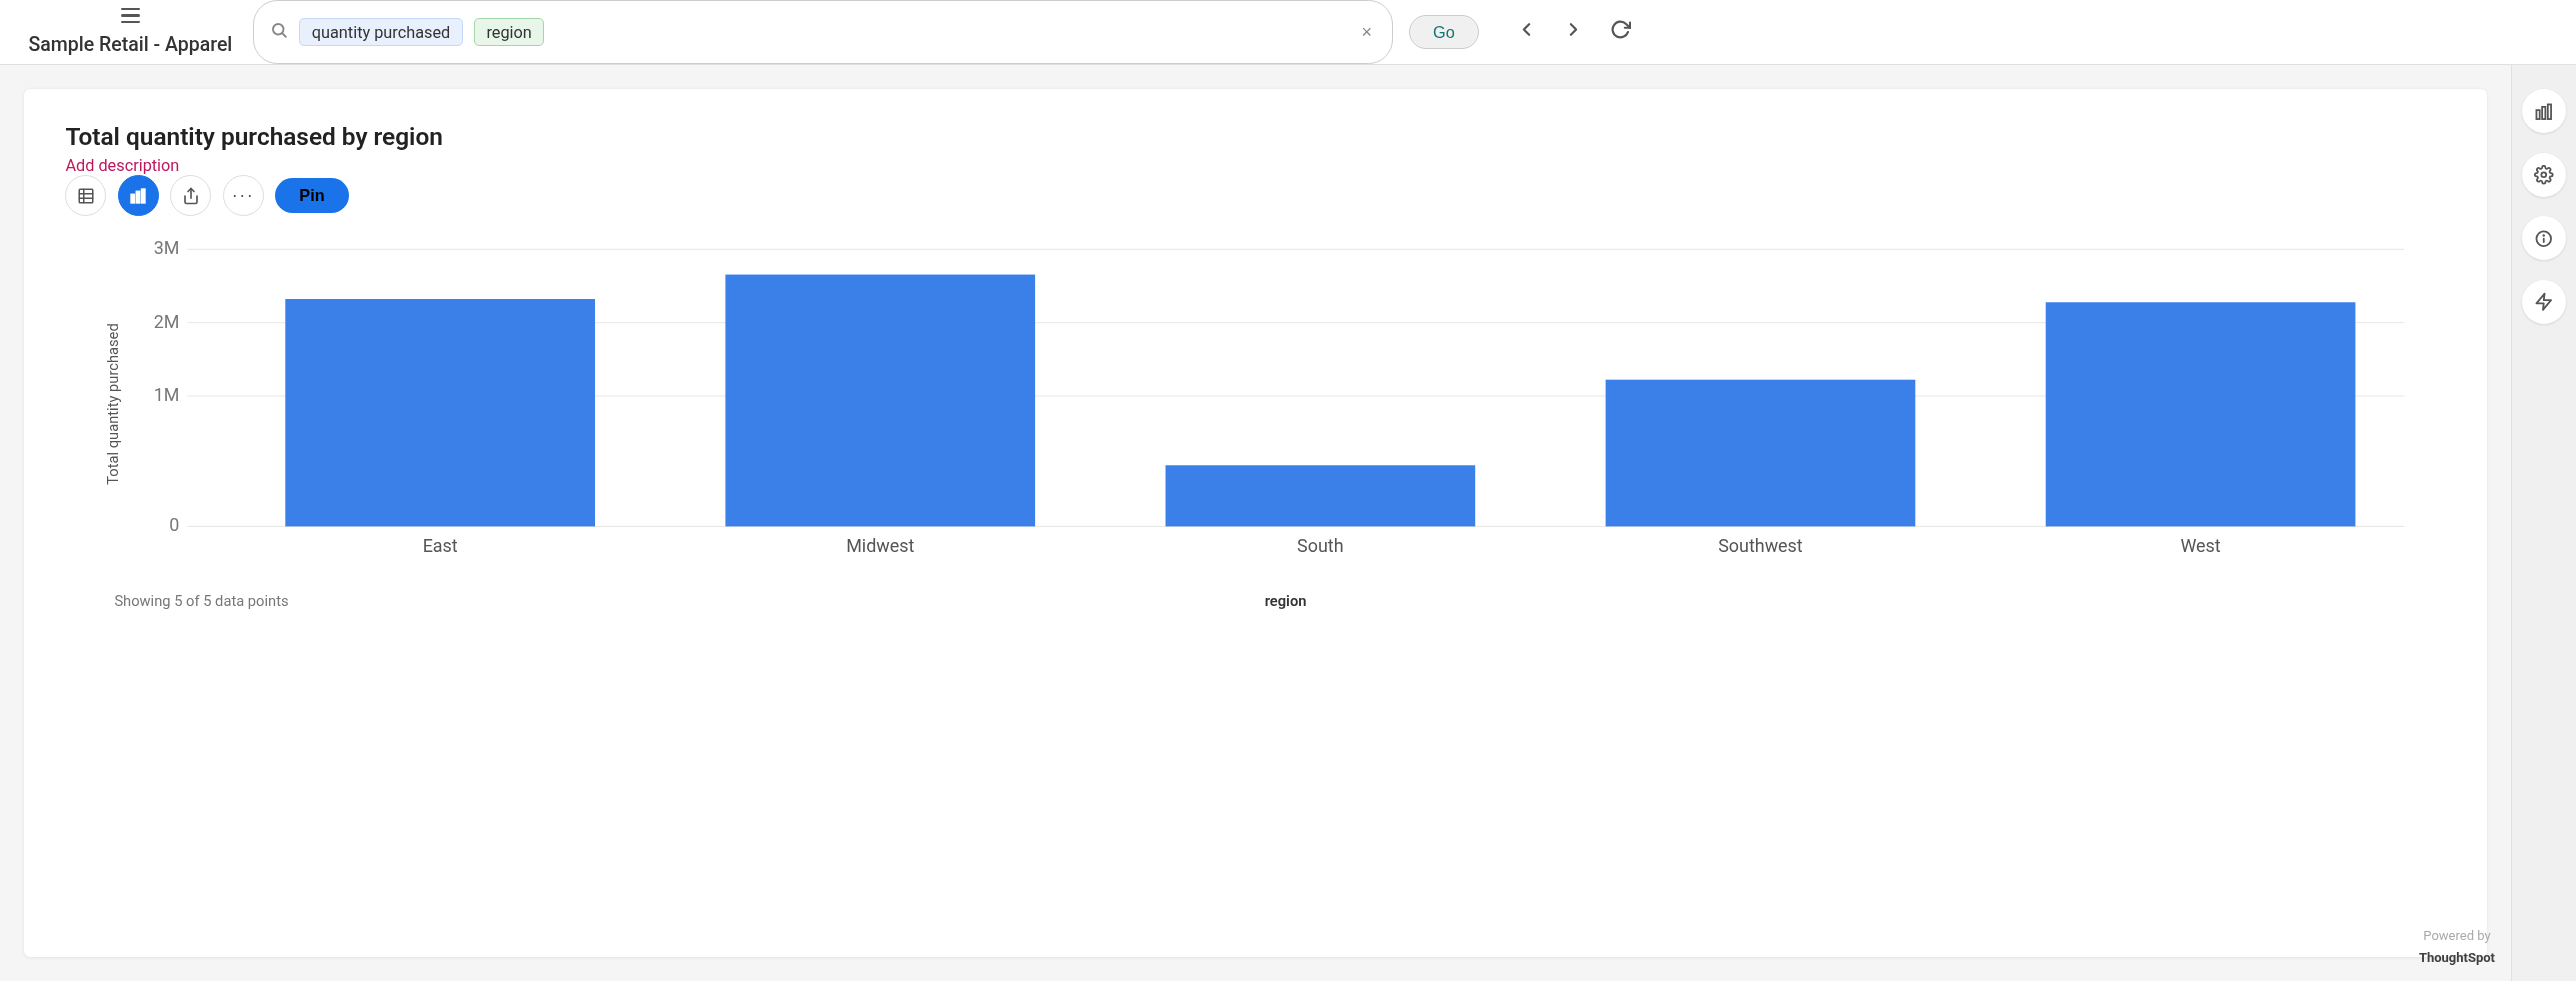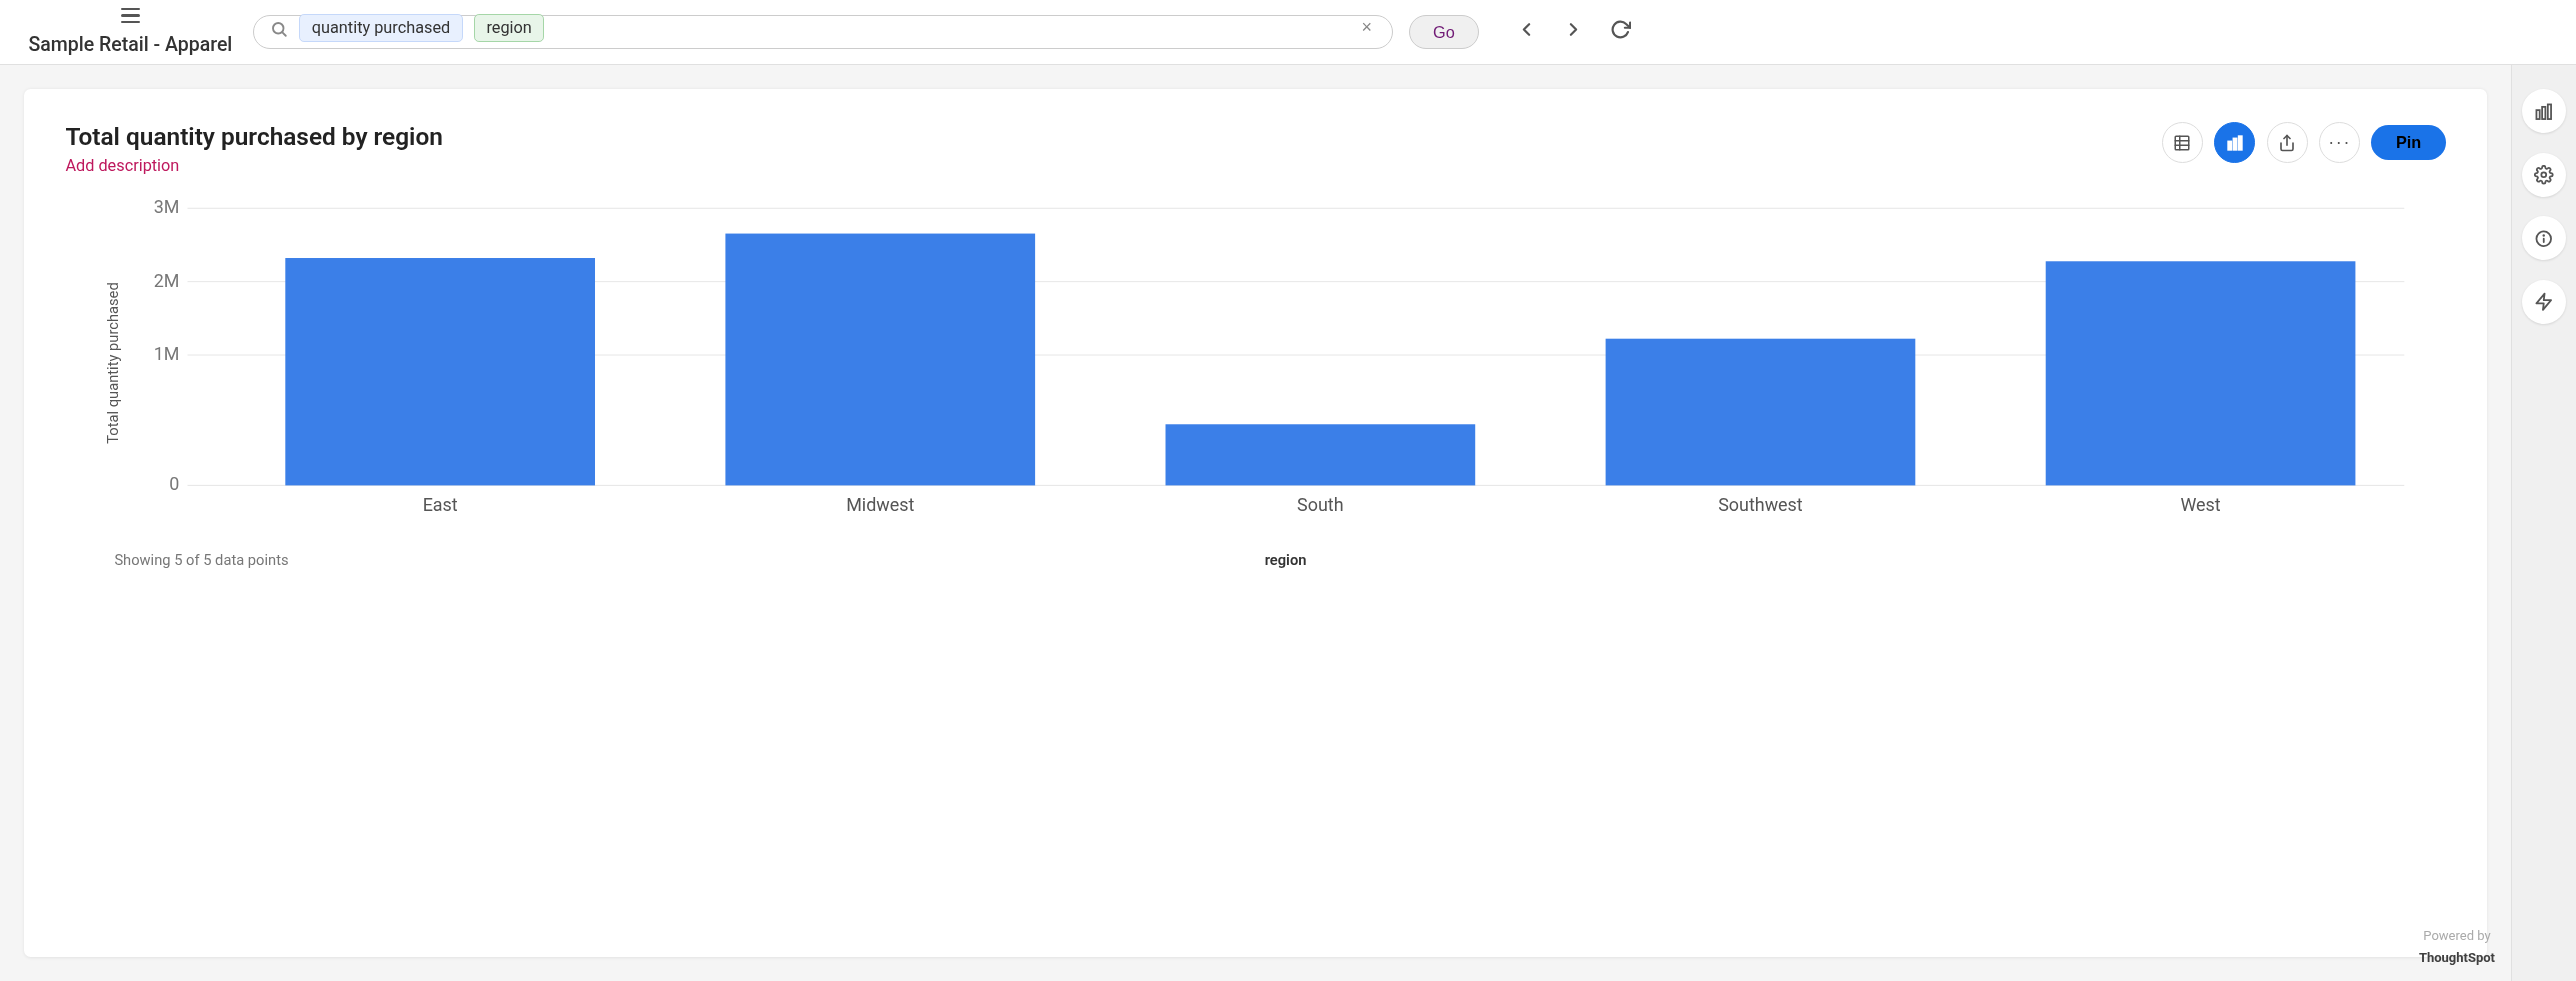--- a/index.html
+++ b/index.html
@@ -45,29 +45,29 @@
     }
 
     .app-title {
       font-size: 19.5px;
       font-weight: 500;
       color: #333;
     }
 
     .search-bar {
       display: flex;
-      align-items: flex-end;
+      align-items: center;
       background: #fff;
       border: 1.2px solid #ccc;
       border-radius: 24.4px;
       padding: 6.5px 16.3px;
       flex: 1;
       max-width: 1140px;
       gap: 11.4px;
-      height: 34px;
+      height: 64px;
     }
 
     .search-icon-wrap {
       color: #888;
       font-size: 18px;
     }
 
     .search-token {
       background: #e8f0fe;
       border: 0.8px solid #c5d8fa;
@@ -93,21 +93,21 @@
       padding: 3.3px;
     }
 
     .go-btn {
       background: #f0f0f0;
       border: 1.2px solid #ccc;
       border-radius: 19.5px;
       padding: 6.5px 23px;
       font-size: 16.3px;
       font-weight: 500;
-      color: #701a75;
+      color: #0f766e;
       cursor: pointer;
       white-space: nowrap;
     }
 
     .nav-actions {
       display: flex;
       align-items: center;
       gap: 16.3px;
       margin-left: 16.3px;
     }
@@ -137,20 +137,21 @@
       padding: 33px 41px;
       position: relative;
       box-shadow: 0 0.8px 3.3px rgba(0,0,0,0.08);
     }
 
     .chart-header {
       display: flex;
       justify-content: space-between;
       align-items: flex-start;
       margin-bottom: 3px;
+      flex-direction: column;
     }
 
     .chart-title {
       font-size: 24.4px;
       font-weight: 600;
       color: #222;
     }
 
     .chart-description {
       font-size: 16.3px;

